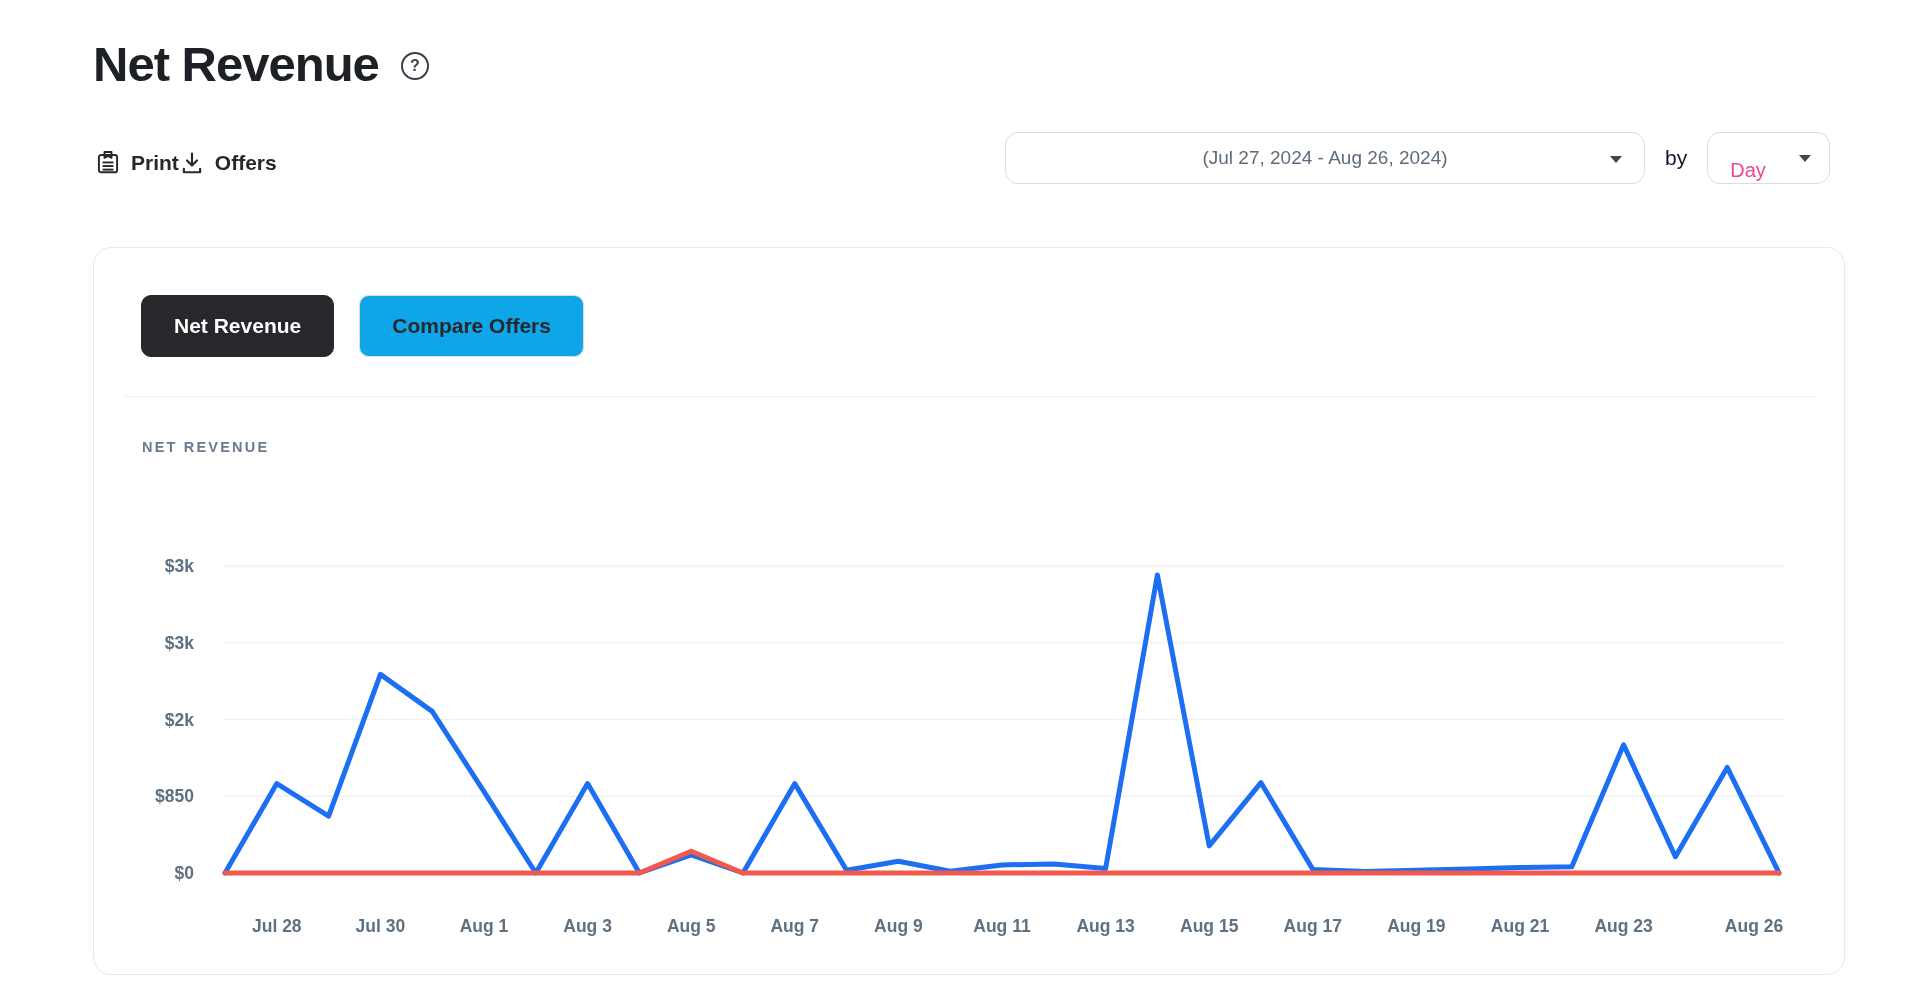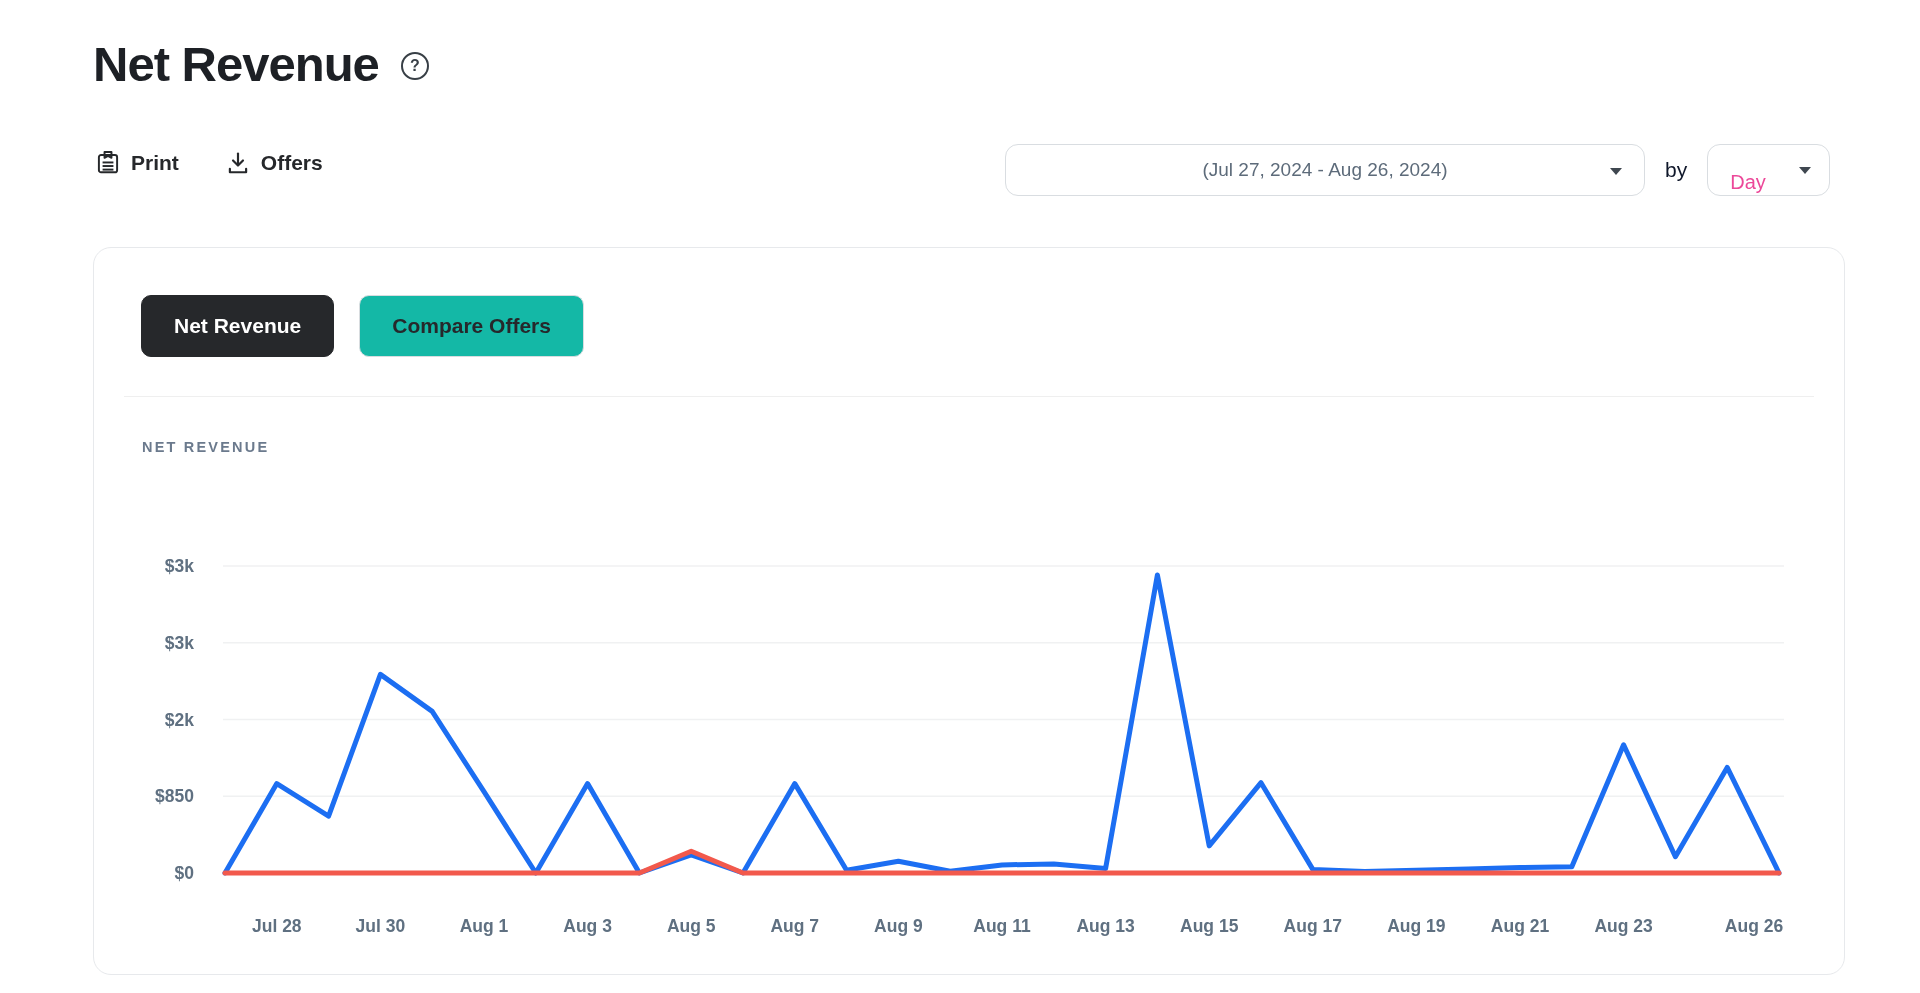--- a/index.html
+++ b/index.html
@@ -6,46 +6,46 @@
   html,body { width:1920px; height:993px; background:#ffffff; overflow:hidden;
               font-family:"Liberation Sans", sans-serif; color:#24282c; }
 
   
   .page-title-row { position:absolute; left:93px; top:36px; display:flex; align-items:center; gap:22px; }
   .page-title { font-size:49px; font-weight:800; letter-spacing:-1px; color:#1d2025; }
   .help-icon { width:28px; height:28px; border:2px solid #383f46; border-radius:50%;
                display:flex; align-items:center; justify-content:center;
                font-size:16px; font-weight:700; color:#383f46; cursor:pointer; margin-top:4px; }
 
-  .toolbar { position:absolute; left:95px; top:150px; display:flex; align-items:center; gap:46px; }
+  .toolbar { position:absolute; left:95px; top:150px; display:flex; align-items:center; }
   .tool-btn { display:flex; align-items:center; gap:10px; cursor:pointer; }
   .tool-btn span.lbl { font-size:21px; font-weight:700; color:#26282b; }
   .tool-btn svg { display:block; }
 
-  .filters { position:absolute; top:144px; left:1005px; display:flex; align-items:center; gap:20px; }
+  .filters { position:absolute; top:132px; left:1005px; display:flex; align-items:center; gap:20px; }
   .select-pill { height:52px; border:1px solid #d9dde1; border-radius:13px; background:#fff;
                  display:flex; align-items:center; cursor:pointer; position:relative; }
   .date-select { width:640px; justify-content:center; }
   .date-select .val { font-size:19px; color:#5d6b7a; }
   .caret { width:0; height:0; border-left:6px solid transparent; border-right:6px solid transparent;
            border-top:7px solid #3f4750; }
   .date-select .caret { position:absolute; right:22px; top:23px; }
   .by-label { font-size:21px; color:#0f172a; }
   .day-select { width:123px; padding:0 18px 0 22px; justify-content:space-between; }
   .day-select .val { font-size:20px; font-weight:500; color:#ec4899;margin-top:24px; }
 
   
   .card { position:absolute; left:93px; top:247px; width:1752px; height:728px;
           background:#fff; border:1px solid #e7e9ec; border-radius:18px; }
 
   .tabs { position:absolute; left:47px; top:47px; display:flex; gap:25px; }
   .tab { height:62px; border-radius:10px; display:flex; align-items:center; justify-content:center;
          font-size:21px; font-weight:700; cursor:pointer; padding:0 32px; }
   .tab.active { background:#26282b; color:#ffffff; border:1px solid #26282b; }
-  .tab.inactive { background:#14b8a6; color:#26282b; border:1.5px solid #d8dcdf; }
+  .tab.inactive { background:#0ea5e9; color:#26282b; border:1.5px solid #d8dcdf; }
 
   .tabs-divider { position:absolute; left:30px; right:30px; top:148px; height:1px; background:#efefef; }
 
   .metric-label { position:absolute; left:48px; top:191px; font-size:14.5px; font-weight:700;
                   letter-spacing:2.2px; color:#6b7a8d; }
   .metric-value { position:absolute; left:45px; top:216px; font-size:45px; font-weight:600;
                   letter-spacing:-0.5px; color:#23272b; }
 
   .chart-svg { position:absolute; left:0; top:0; width:1752px; height:728px; }
   .chart-svg text { font-family:"Liberation Sans", sans-serif; font-size:17.5px; font-weight:700; fill:#5f7081; }

